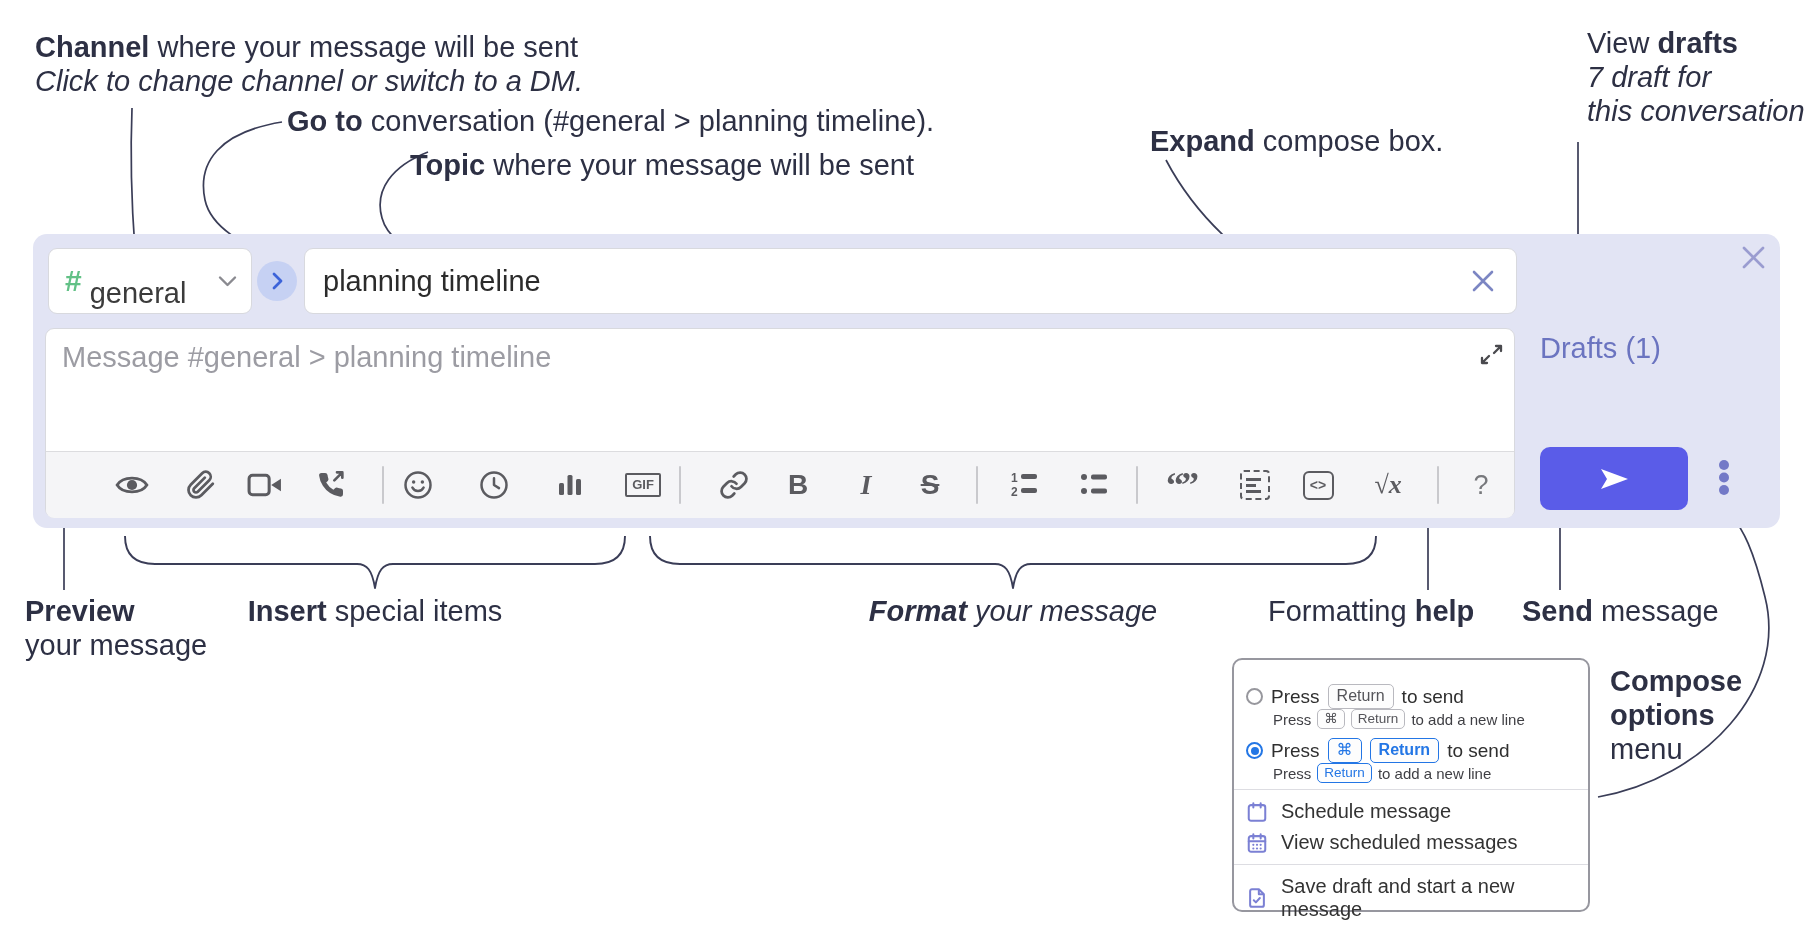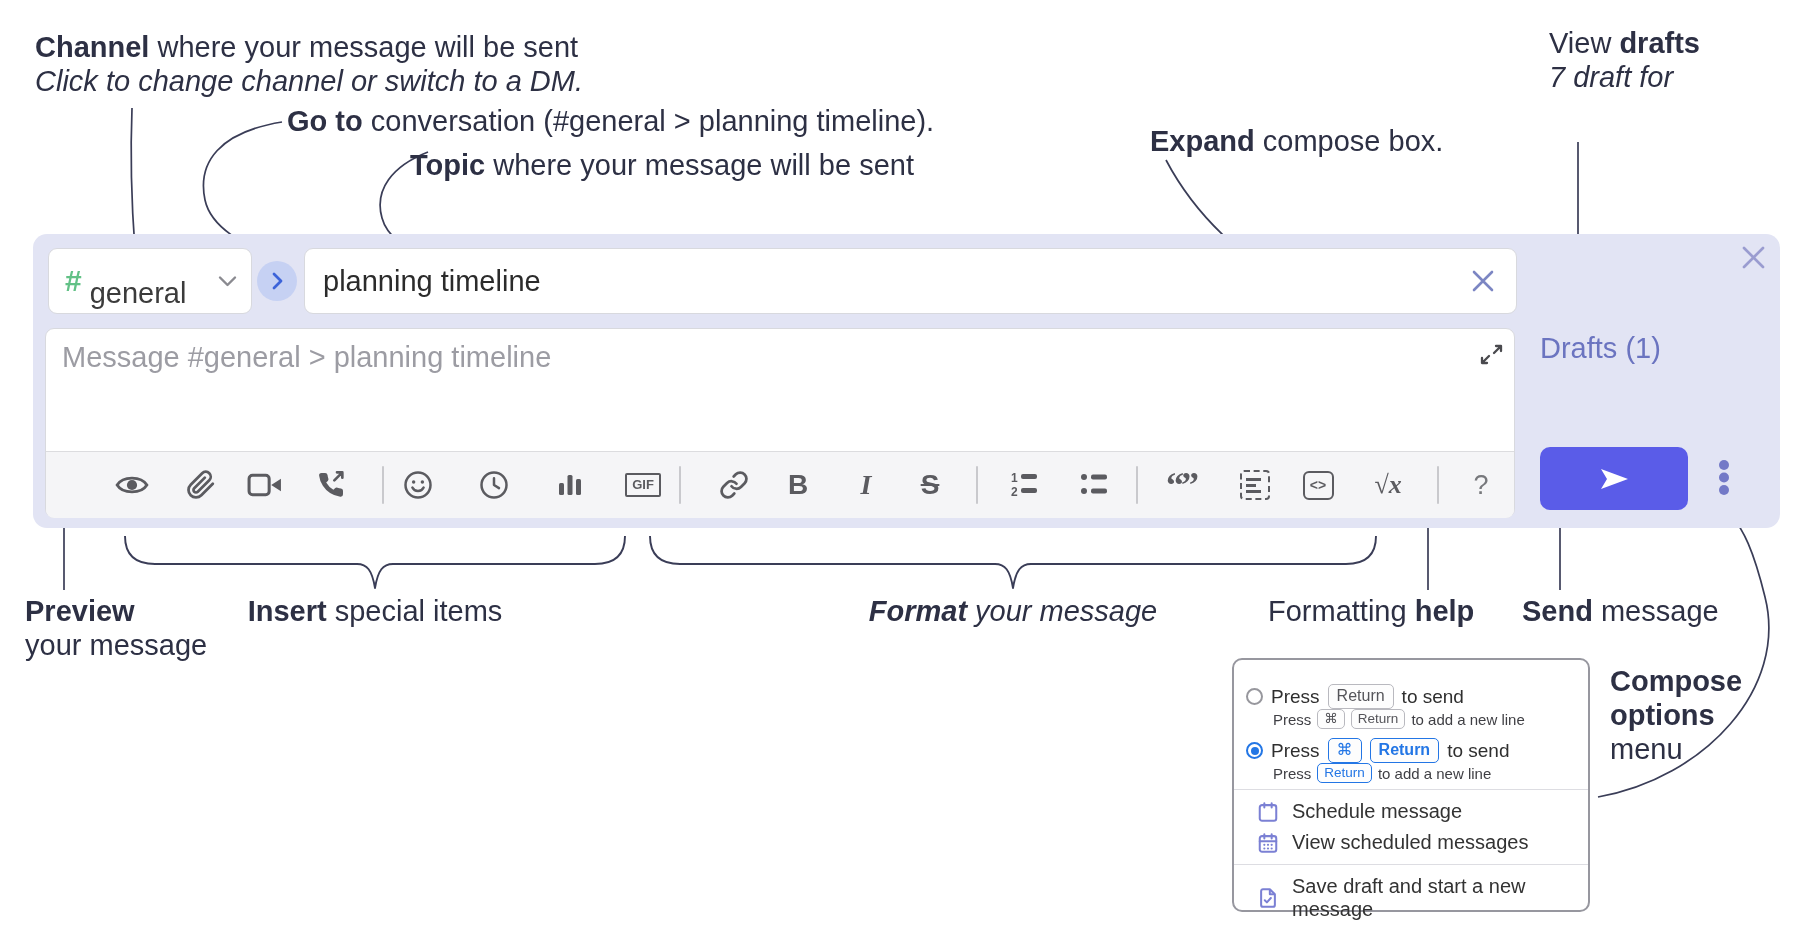--- a/index.html
+++ b/index.html
@@ -41,21 +41,21 @@
   .key{display:inline-block;border:1px solid #b9b9bf;border-radius:5px;background:#fdfdfd;
     padding:0px 8px 2px 8px;font-size:16px;color:#55555a;line-height:21px;}
   .key.small{font-size:13.5px;padding:0 6px 1px 6px;line-height:17px;}
   .key.blue{border-color:#2376e5;color:#2376e5;}
   .radio{display:inline-block;width:17px;height:17px;border:2px solid #97979d;border-radius:50%;
     box-sizing:border-box;background:#fff;flex:none;}
   .radio.sel{border-color:#2376e5;position:relative;}
   .radio.sel::after{content:"";position:absolute;left:2.5px;top:2.5px;width:8px;height:8px;border-radius:50%;background:#2376e5;}
   .optline1{display:flex;align-items:center;gap:8px;padding:0 0 0 12px;}
   .optline2{padding-left:39px;font-size:15px;color:#3f3f44;display:flex;align-items:center;gap:6px;}
-  .menurow{display:flex;align-items:center;gap:13px;padding:4px 0 4px 23px;font-size:20px;color:#333;cursor:pointer;}
+  .menurow{display:flex;align-items:center;gap:13px;padding:4px 0 4px 12px;font-size:20px;color:#333;cursor:pointer;}
   .pdiv{border-top:1px solid #dddde2;margin:6px 0;}
   svg{display:block;}
 </style>
 </head>
 <body>
 
 <div id="canvas">
 
   <svg class="abs" width="1814" height="944" style="left:0;top:0;pointer-events:none;">
     <g stroke="#3a3d57" stroke-width="1.7" fill="none">
@@ -85,23 +85,24 @@
       <path d="M1560 516 L1555.5 525 L1564.5 525 Z"></path>
       <path d="M1730 510 L1726 520.5 L1735.8 518 Z"></path>
     </g>
   </svg>
 
   <div class="abs ann" style="left:35px;top:30px;"><b>Channel</b><span> where your message will be sent</span></div>
   <div class="abs ann ital" style="left:35px;top:64px;"><span>Click to change channel or switch to a DM.</span></div>
   <div class="abs ann" style="left:287px;top:104px;"><b>Go to</b><span> conversation (#general &gt; planning timeline).</span></div>
   <div class="abs ann" style="left:410px;top:148px;"><b>Topic</b><span> where your message will be sent</span></div>
   <div class="abs ann" style="left:1150px;top:124px;"><b>Expand</b><span> compose box.</span></div>
-  <div class="abs ann" style="left:1549px;top:26px;">
+  <div class="abs ann" style="left:1587px;top:26px;">
     <div><span>View </span><b>drafts</b></div>
     <div class="ital">7 draft for</div>
+    <div class="ital">this conversation</div>
   </div>
 
   <div id="compose" class="abs"></div>
 
   <div id="channel-pill" class="abs whitebox">
     <span id="channel-hash">#</span>
     <span id="channel-name">general</span>
     <span>
       <svg width="19" height="12" viewBox="0 0 19 12">
           <polyline points="2,2.5 9.5,10 17,2.5" fill="none" stroke="#8a8a90" stroke-width="2.4" stroke-linecap="round" stroke-linejoin="round"></polyline>

